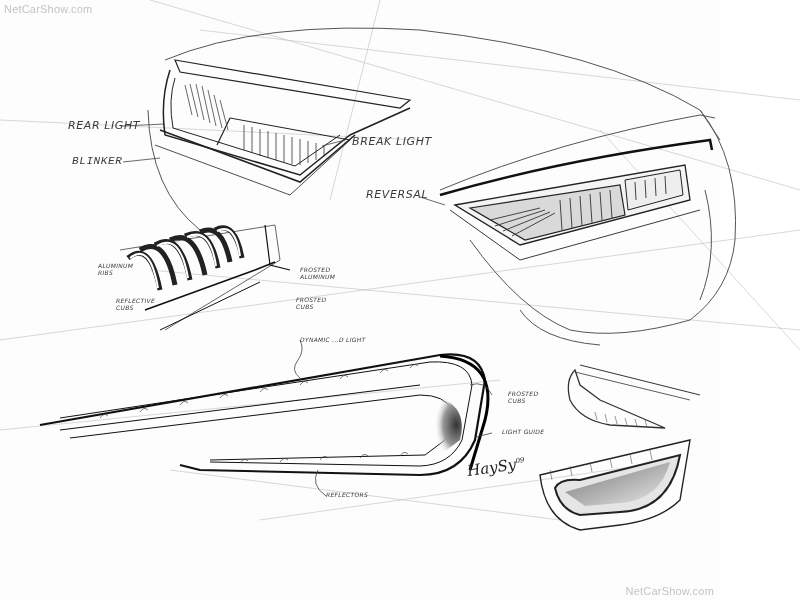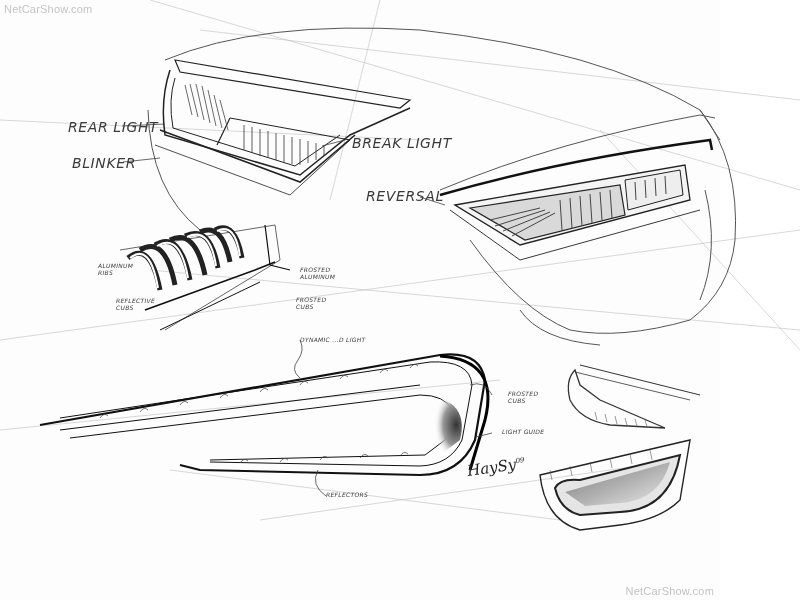--- a/index.html
+++ b/index.html
@@ -2,21 +2,21 @@
 <html><head>
 <meta charset="utf-8">
 <style>
   html, body { margin:0; padding:0; background:#ffffff; }
   body { width:800px; height:600px; position:relative; overflow:hidden; font-family:"Liberation Sans", sans-serif; }
   .canvas { position:absolute; left:0; top:0; width:720px; height:600px; background:#fdfdfd; }
   svg.sketch { position:absolute; left:0; top:0; }
   .watermark { position:absolute; font-family:"Liberation Sans", sans-serif; font-size:11px; color:#c4c4c4; letter-spacing:0.2px; }
   .wm-top { left:4px; top:3px; }
   .wm-bottom { right:6px; bottom:3px; }
-  .label { position:absolute; font-family:"DejaVu Sans", sans-serif; color:#3a3a3a; font-size:14px; letter-spacing:0.6px; text-transform:uppercase; white-space:nowrap; font-style:italic; }
+  .label { position:absolute; font-family:"DejaVu Sans", sans-serif; color:#3a3a3a; font-size:11px; letter-spacing:0.6px; text-transform:uppercase; white-space:nowrap; font-style:italic; }
   .label.small { font-size:6px; letter-spacing:0.3px; line-height:7px; white-space:normal; }
   .signature { position:absolute; left:467px; top:458px; font-family:"DejaVu Serif", serif; font-style:italic; font-size:15px; color:#222; transform:rotate(-8deg); }
 </style>
 </head>
 <body>
 
 <div class="canvas">
 
   <svg class="sketch" width="800" height="600" viewBox="0 0 800 600">
     <defs>
@@ -197,21 +197,21 @@
       <path d="M492 395 Q 485 380 470 385"></path>
       <path d="M492 433 L 476 437"></path>
       <path d="M326 496 Q 310 485 318 470"></path>
     </g>
   </svg>
 
   <div class="watermark wm-top">NetCarShow.com</div>
   <div class="watermark wm-bottom">NetCarShow.com</div>
 
   <div class="label" style="left:68px; top:119px;">Rear light</div>
-  <div class="label" style="left:72px; top:155px;">Blinker</div>
+  <div class="label" style="left:72px; top:155px;font-family:Liberation Mono, monospace;">Blinker</div>
   <div class="label" style="left:352px; top:135px;">Break light</div>
   <div class="label" style="left:366px; top:188px;">Reversal</div>
 
   <div class="label small" style="left:98px; top:262px; width:32px;">Aluminum ribs</div>
   <div class="label small" style="left:116px; top:297px; width:34px;">Reflective cubs</div>
   <div class="label small" style="left:300px; top:266px; width:30px;">Frosted aluminum</div>
   <div class="label small" style="left:296px; top:296px; width:30px;">Frosted cubs</div>
 
   <div class="label small" style="left:300px; top:336px;">Dynamic ...d light</div>
   <div class="label small" style="left:508px; top:390px; width:28px;">Frosted cubs</div>

